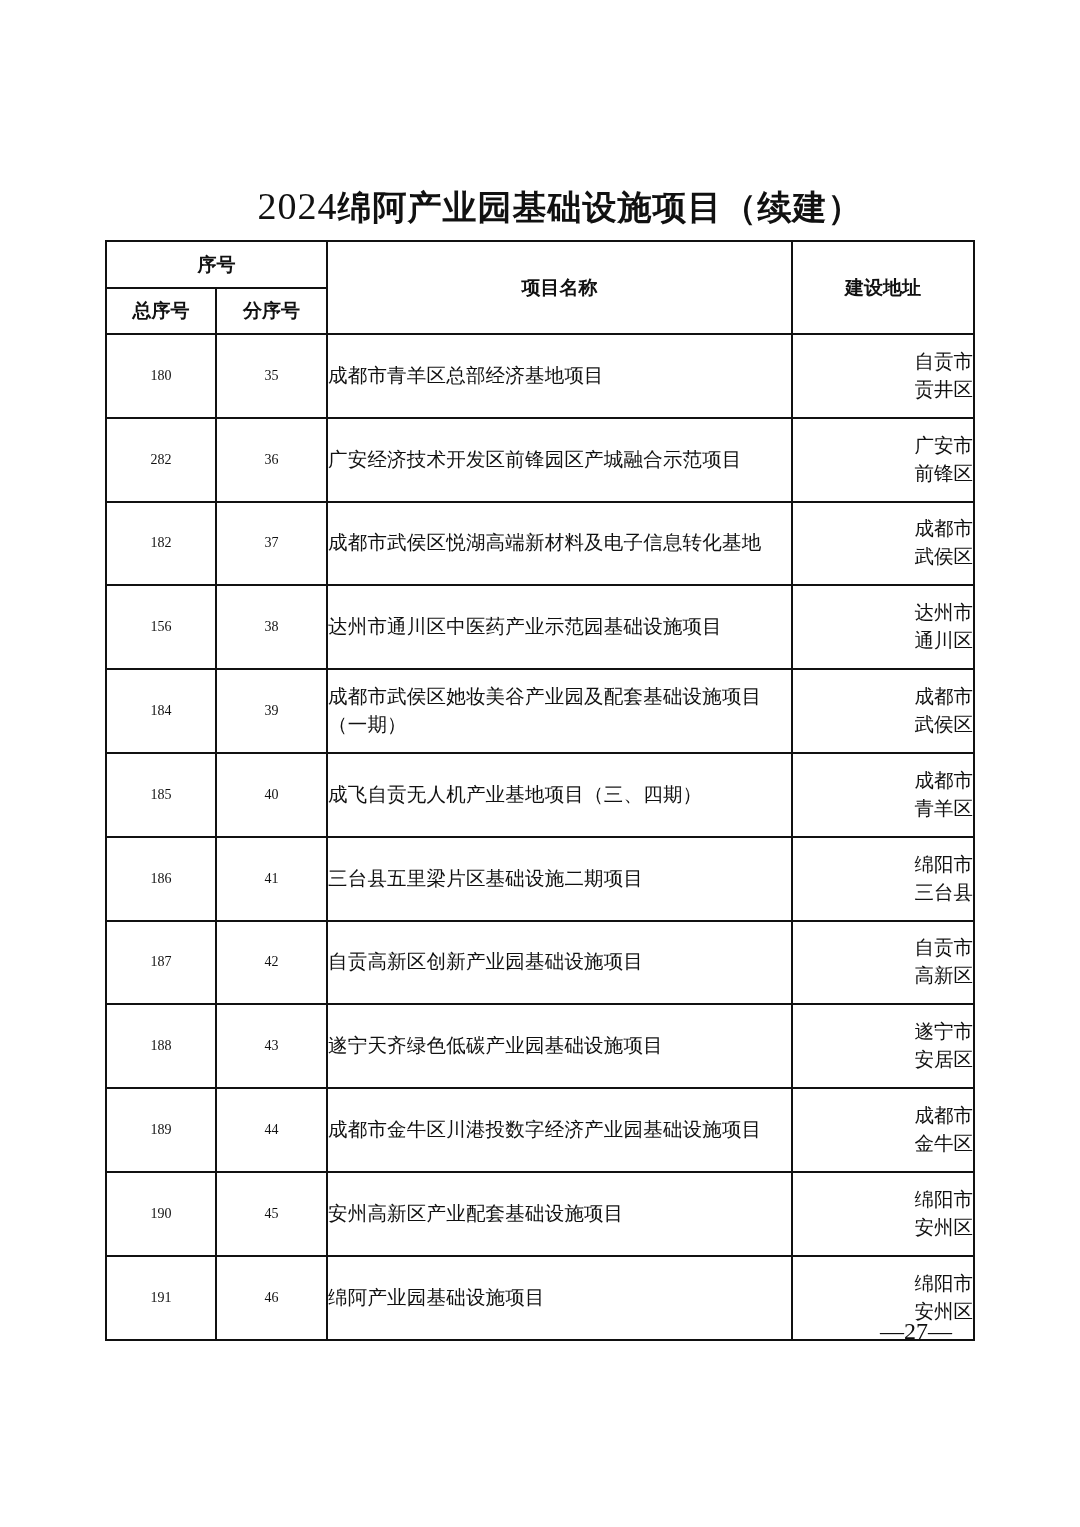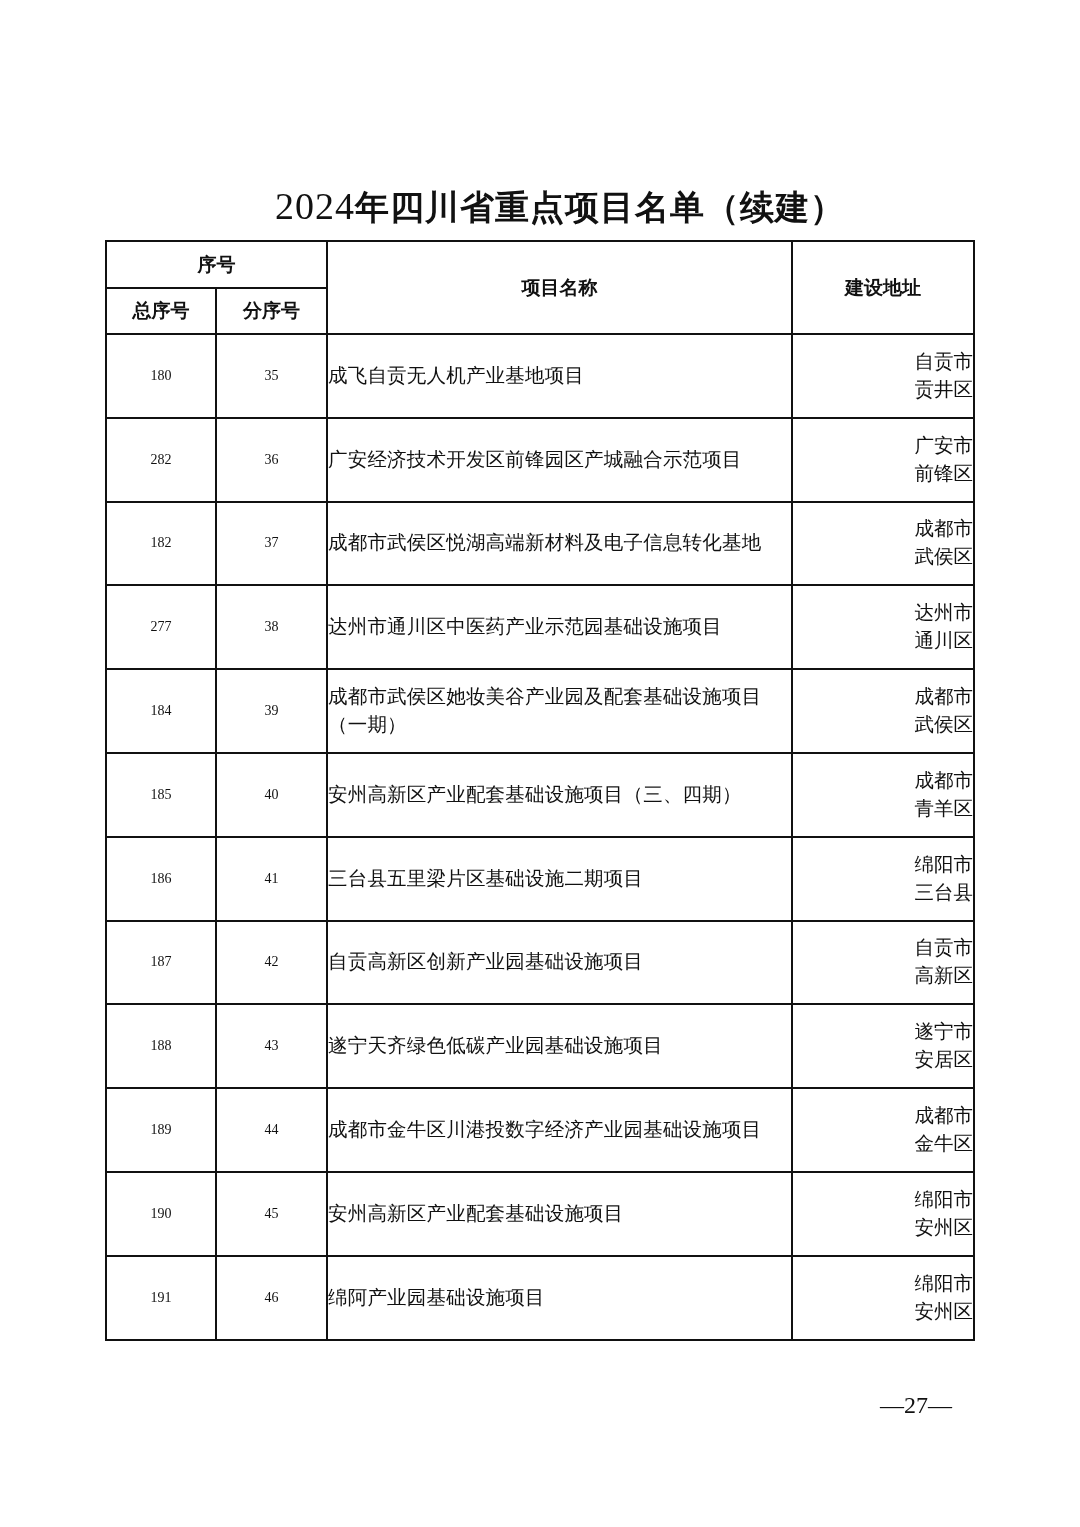--- a/index.html
+++ b/index.html
@@ -18,27 +18,27 @@
     tr.h2 th { height: 44px; }
     tr.row td { height: 81.8px; }
     td.num { text-align: center; vertical-align: middle; font-family: "Liberation Serif", serif;
              font-size: 14px; }
     td.name { text-align: left; vertical-align: middle; font-size: 19.5px; line-height: 28px;
               padding-left: 3px; padding-right: 0; letter-spacing: 0.2px;
               font-family: "DejaVu Serif", "Liberation Serif", serif; }
     td.addr { text-align: right; vertical-align: middle; font-size: 19.5px; line-height: 28px;
               font-family: "DejaVu Serif", "Liberation Serif", serif; }
     .addr span { display: block; }
-    .page-num { position: absolute; left: 880px; top: 1392px; font-family: "Liberation Serif", serif;
+    .page-num { position: absolute; left: 880px; top: 1318px; font-family: "Liberation Serif", serif;
                 font-size: 24px; letter-spacing: 0px; }
   </style>
 </head>
 <body>
 
-<div class="title"><span class="yr">2024</span><span>年四川省重点项目名单（续建）</span></div>
+<div class="title"><span class="yr">2024</span><span>绵阿产业园基础设施项目（续建）</span></div>
 
 <table class="main">
   <colgroup>
     <col style="width:110px">
     <col style="width:111px">
     <col style="width:465px">
     <col style="width:182px">
   </colgroup>
   <thead>
     <tr class="h1">
@@ -48,21 +48,21 @@
     </tr>
     <tr class="h2">
       <th>总序号</th>
       <th>分序号</th>
     </tr>
   </thead>
   <tbody id="tbody">
       <tr class="row">
         <td class="num">180</td>
         <td class="num">35</td>
-        <td class="name">成飞自贡无人机产业基地项目</td>
+        <td class="name">成都市青羊区总部经济基地项目</td>
         <td class="addr">
           <span>自贡市</span>
           <span>贡井区</span>
         </td>
       </tr>
       <tr class="row">
         <td class="num">282</td>
         <td class="num">36</td>
         <td class="name">广安经济技术开发区前锋园区产城融合示范项目</td>
         <td class="addr">
@@ -73,41 +73,41 @@
       <tr class="row">
         <td class="num">182</td>
         <td class="num">37</td>
         <td class="name">成都市武侯区悦湖高端新材料及电子信息转化基地</td>
         <td class="addr">
           <span>成都市</span>
           <span>武侯区</span>
         </td>
       </tr>
       <tr class="row">
-        <td class="num">277</td>
+        <td class="num">156</td>
         <td class="num">38</td>
         <td class="name">达州市通川区中医药产业示范园基础设施项目</td>
         <td class="addr">
           <span>达州市</span>
           <span>通川区</span>
         </td>
       </tr>
       <tr class="row">
         <td class="num">184</td>
         <td class="num">39</td>
         <td class="name">成都市武侯区她妆美谷产业园及配套基础设施项目（一期）</td>
         <td class="addr">
           <span>成都市</span>
           <span>武侯区</span>
         </td>
       </tr>
       <tr class="row">
         <td class="num">185</td>
         <td class="num">40</td>
-        <td class="name">安州高新区产业配套基础设施项目（三、四期）</td>
+        <td class="name">成飞自贡无人机产业基地项目（三、四期）</td>
         <td class="addr">
           <span>成都市</span>
           <span>青羊区</span>
         </td>
       </tr>
       <tr class="row">
         <td class="num">186</td>
         <td class="num">41</td>
         <td class="name">三台县五里梁片区基础设施二期项目</td>
         <td class="addr">

